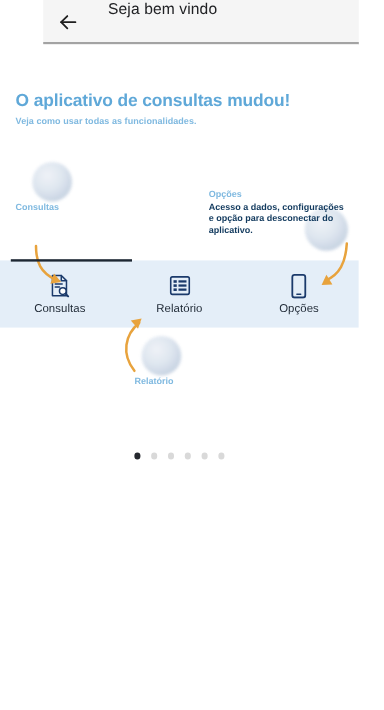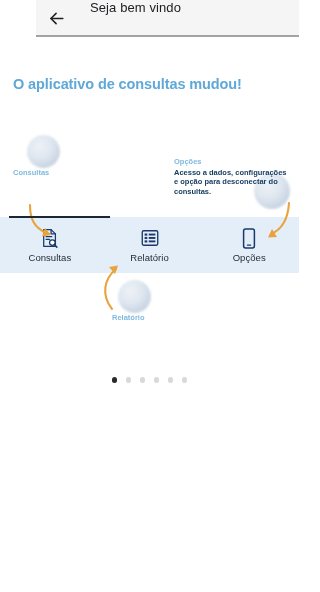--- a/index.html
+++ b/index.html
@@ -158,32 +158,33 @@
           <polyline points="11.5,5.5 5,12 11.5,18.5"></polyline>
         </svg>
       </span>
     </div>
     <div class="header-title">Seja bem vindo</div>
   </div>
 
   <div class="content">
 
     <div class="page-title">O aplicativo de consultas mudou!</div>
+    <div class="page-subtitle">Veja como usar todas as funcionalidades.</div>
 
     <div class="sphere s1"></div>
     <div class="sphere s2"></div>
     <div class="sphere s3"></div>
 
     <div class="callout left">
       <div class="c-title">Consultas</div>
     </div>
 
     <div class="callout right">
       <div class="c-title">Opções</div>
-      <div class="c-body">Acesso a dados, configurações e opção para desconectar do consultas.</div>
+      <div class="c-body">Acesso a dados, configurações e opção para desconectar do aplicativo.</div>
     </div>
 
     <div class="callout bottom">
       <div class="c-title">Relatório</div>
     </div>
 
     <div class="tab-underline"></div>
     <div class="tabbar">
 
       <div class="tab">

